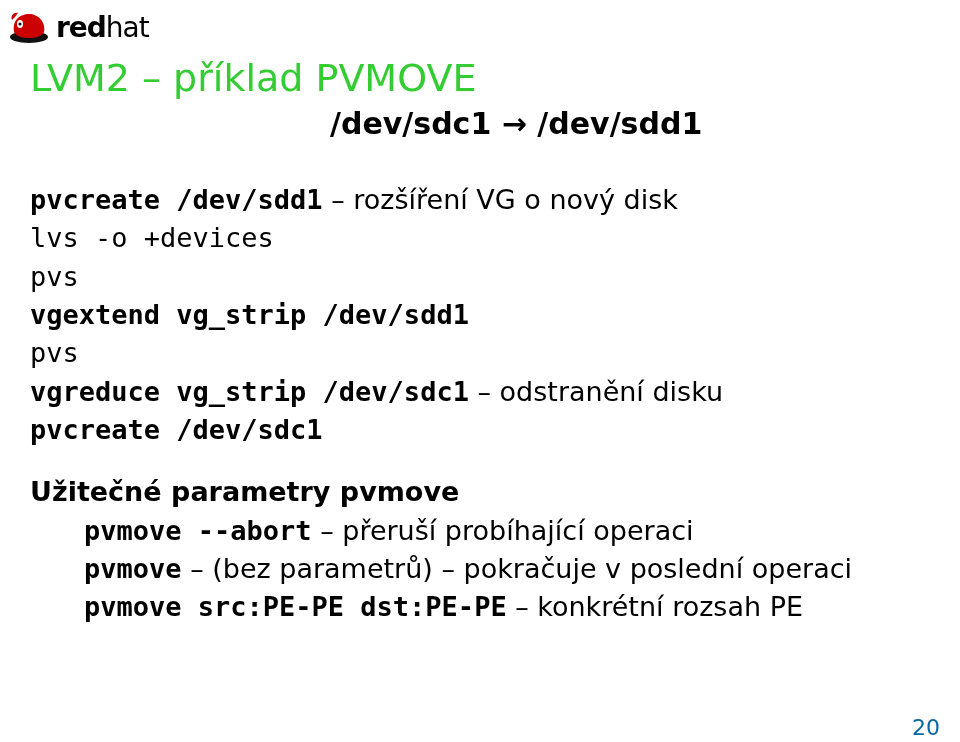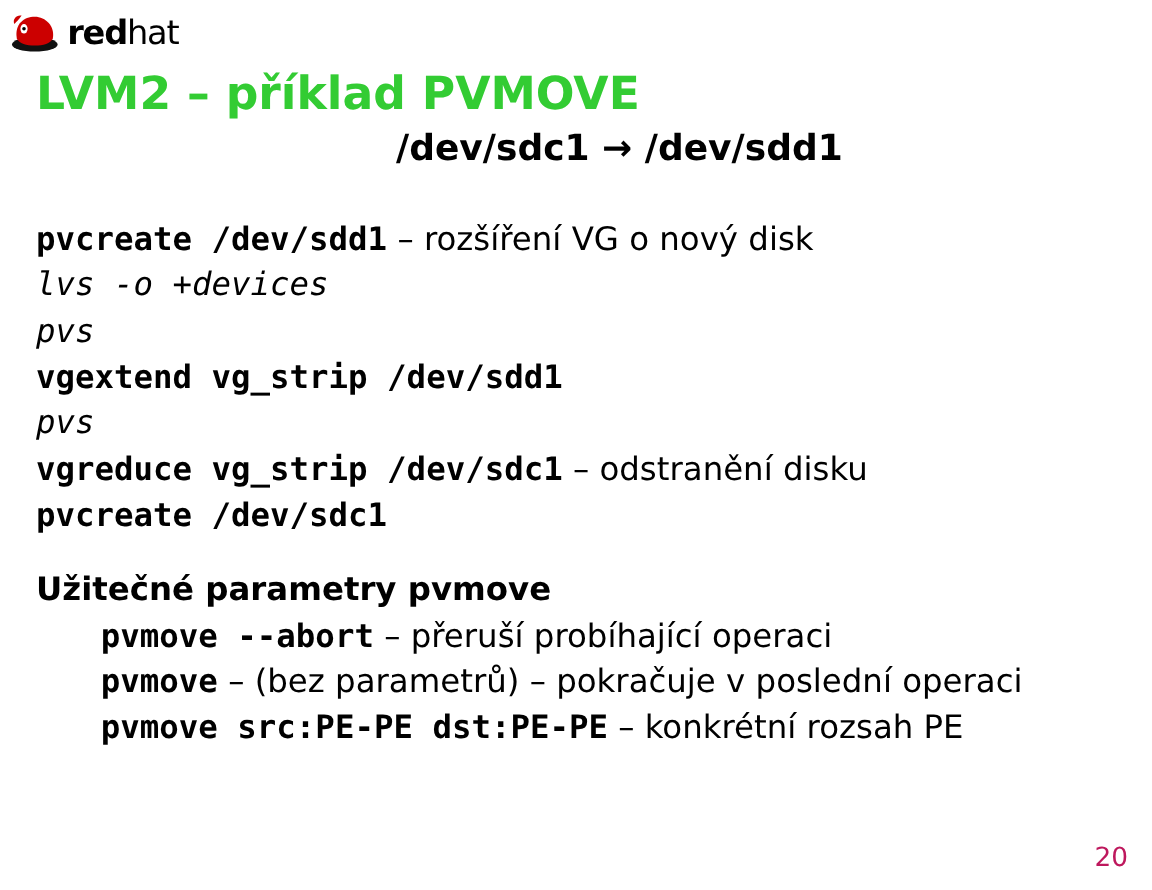--- a/index.html
+++ b/index.html
@@ -31,52 +31,51 @@
   }
   .slide {
     position: absolute;
     left: 30px;
     top: 56px;
     right: 30px;
   }
   .title {
     color: #33cc33;
     font-size: 38px;
-    font-weight: 700;
+    font-weight: 400;
     margin-bottom: 6px;
   }
   .subtitle {
     color: #000000;
     font-size: 30px;
     font-weight: 700;
     margin-left: 300px;
     margin-bottom: 40px;
   }
   .content {
     font-size: 27px;
     line-height: 1.42;
     color: #000;
   }
   .mono {
     font-family: "DejaVu Sans Mono", "Courier New", monospace;
     font-weight: 700;
   }
   .mono-italic {
     font-family: "DejaVu Sans Mono", "Courier New", monospace;
-    font-style: italic;
     font-weight: 400;
   }
   .para2 { margin-top: 24px; }
   .indent { margin-left: 54px; }
   .pagenum {
     position: absolute;
     right: 20px;
-    bottom: 14px;
+    bottom: 2px;
     font-size: 22px;
-    color: #be185d;
+    color: #0369a1;
   }
 </style>
 </head>
 <body>
 
 <div class="logo">
   <svg width="42" height="34" viewBox="0 0 42 34">
     <ellipse cx="21" cy="27" rx="19" ry="6" fill="#111"></ellipse>
     <path d="M6 22 C4 10 12 4 21 4 C30 4 38 12 36 22 C34 26 28 28 21 28 C14 28 8 26 6 22 Z" fill="#cc0000"></path>
     <ellipse cx="12" cy="14" rx="3" ry="4" fill="#fff"></ellipse>

